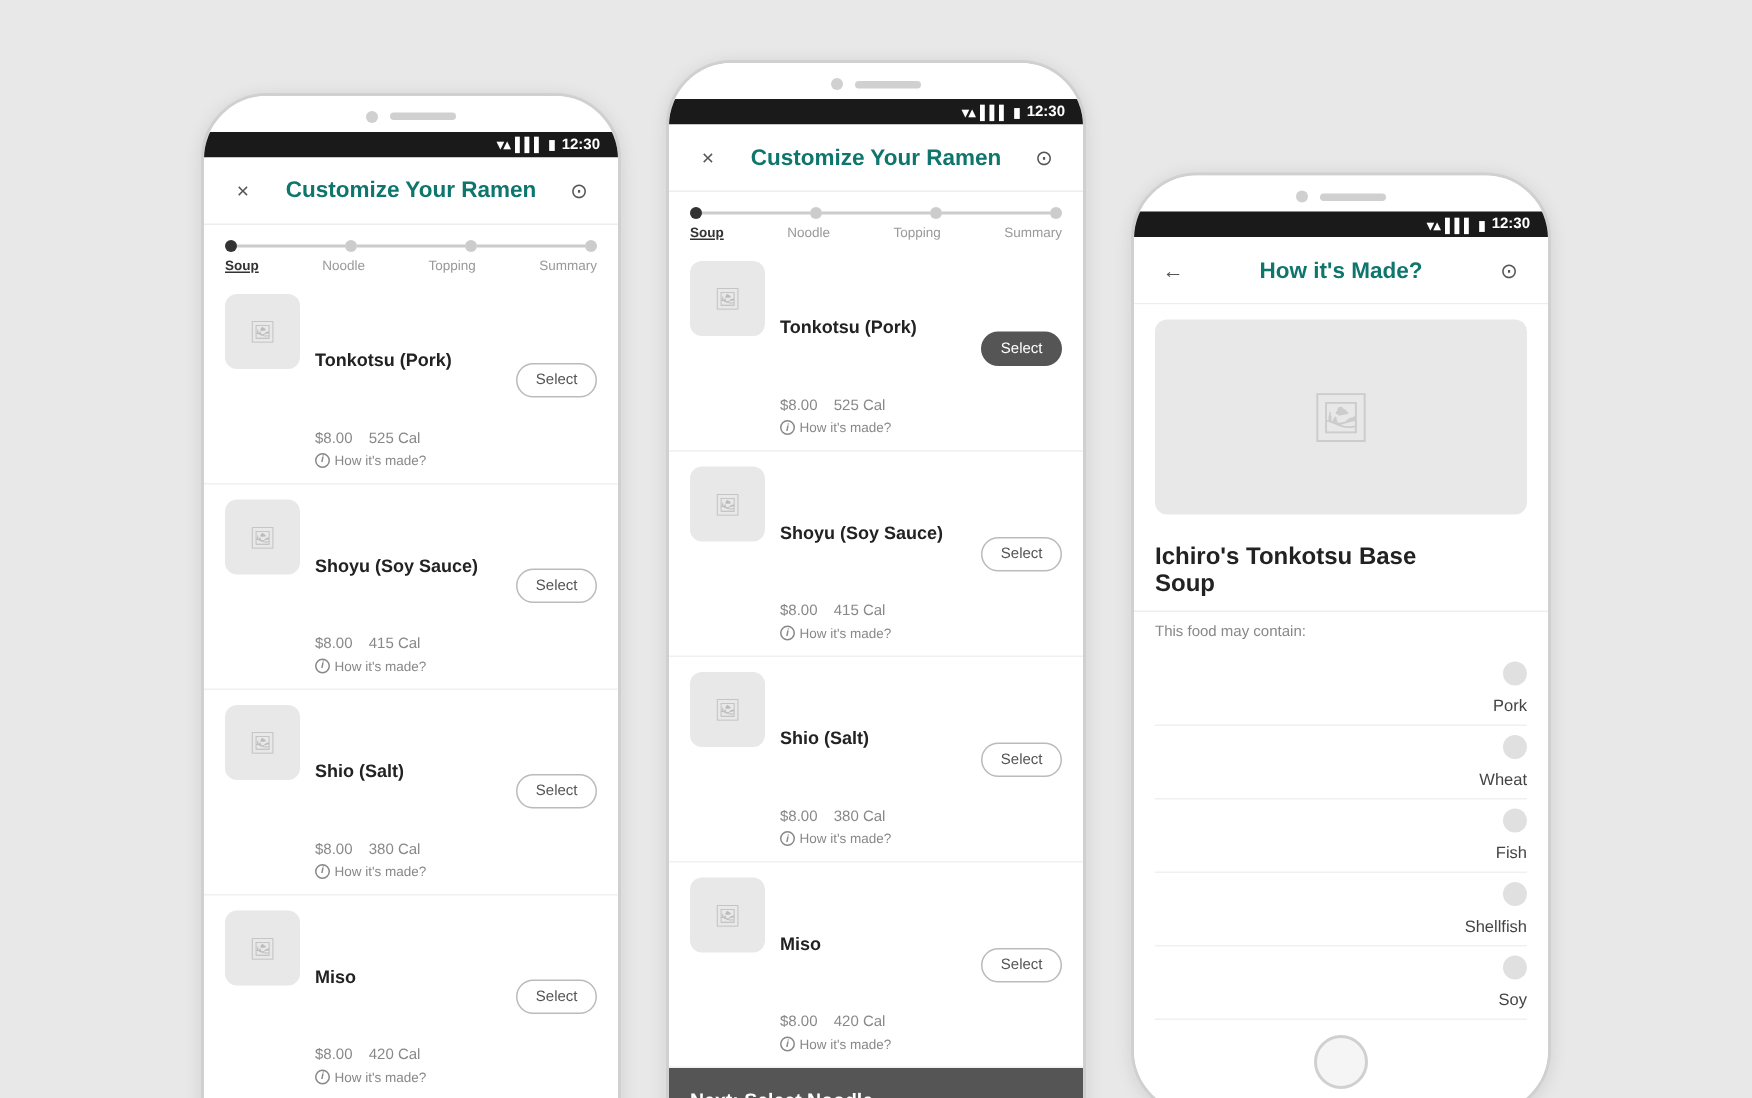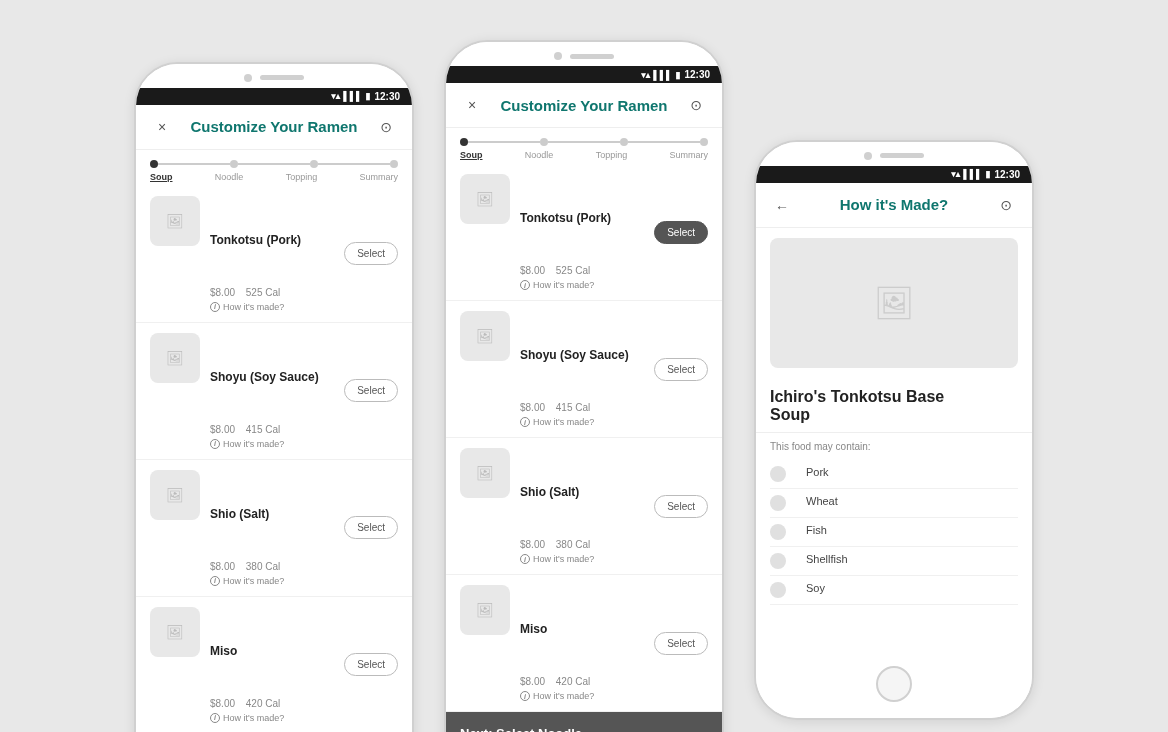--- a/index.html
+++ b/index.html
@@ -265,24 +265,25 @@
     .allergen-section {
       padding: 0 14px;
     }
     .allergen-title {
       font-size: 10px;
       color: #888;
       margin-bottom: 8px;
     }
     .allergen-item {
       display: flex;
-      align-items: flex-start;
-      gap: 20px;
+      align-items: flex-end;
+      gap: 8px;
       padding: 6px 0;
       border-bottom: 1px solid #f0f0f0;
+      flex-direction: column;
     }
     .allergen-dot {
       width: 16px; height: 16px;
       border-radius: 50%;
       background: #e0e0e0;
       flex-shrink: 0;
     }
     .allergen-name {
       font-size: 11px;
       color: #444;

